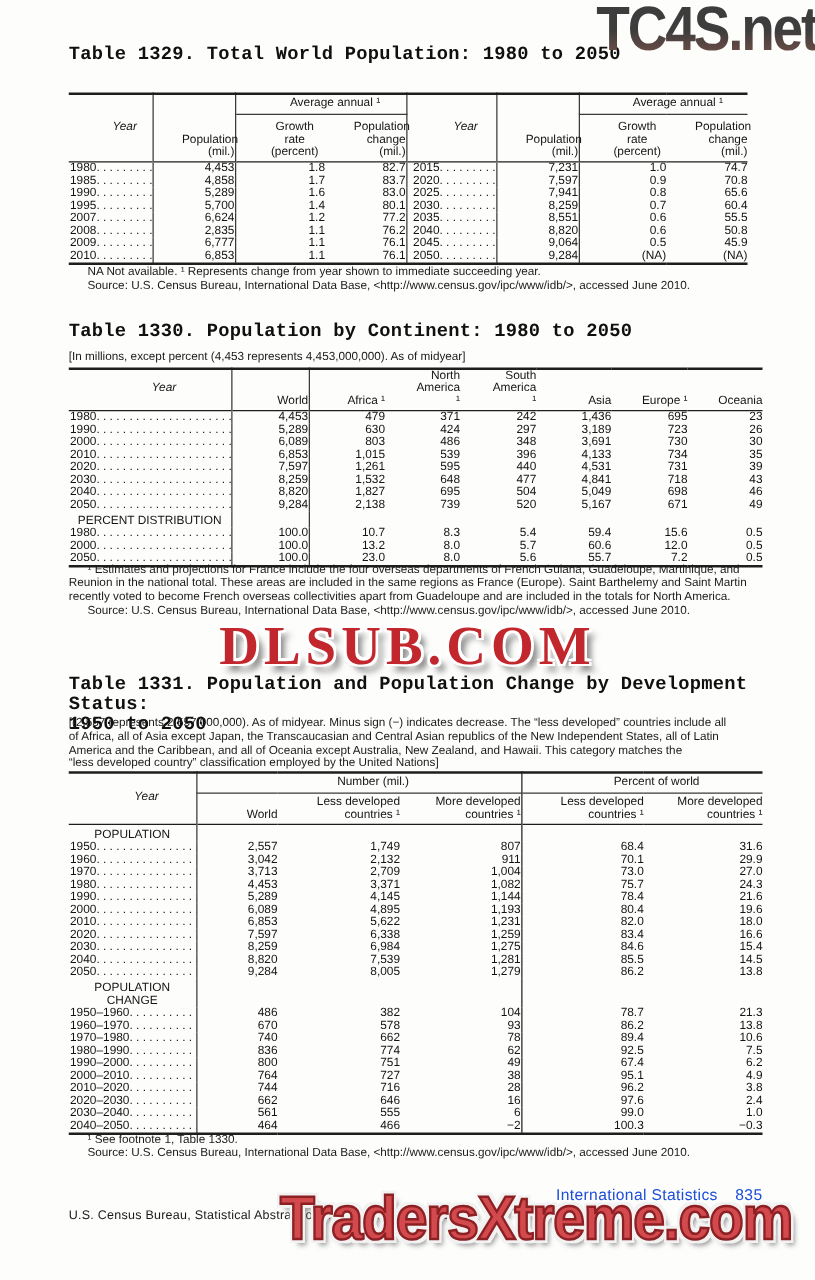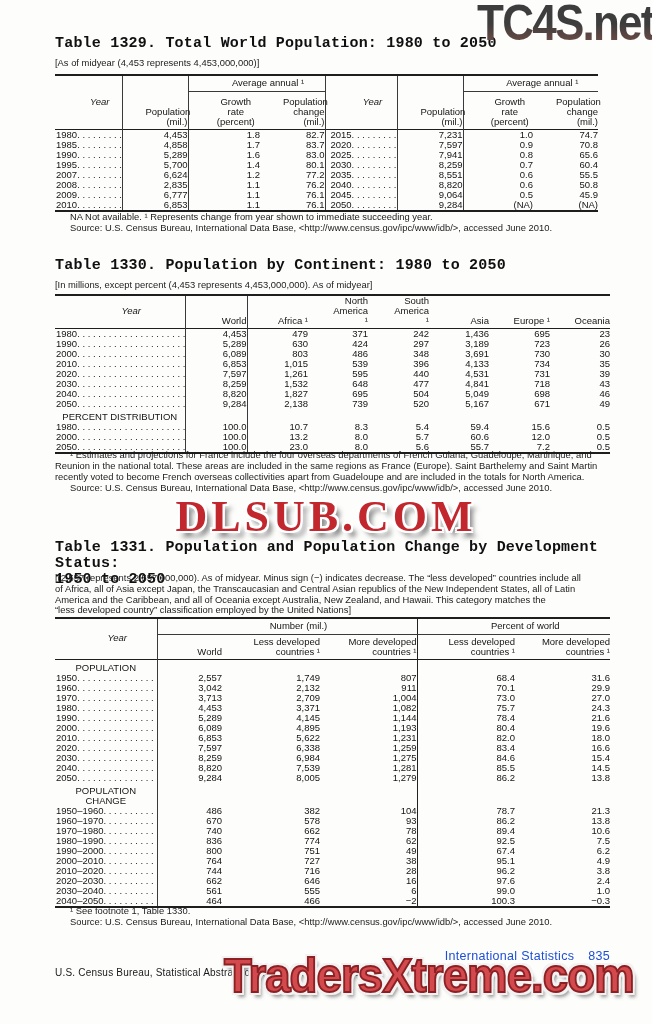--- a/index.html
+++ b/index.html
@@ -58,21 +58,20 @@
                            4px 5px 4px rgba(120,120,120,0.8); }
 </style>
 </head>
 <body>
 
 <div class="page">
 
   <div class="wm-top">TC4S.net</div>
 
   <div class="ttitle" style="top:36px;">Table 1329. Total World Population: 1980 to 2050</div>
-  <div class="bracket" style="top:58px;">[As of midyear (4,453 represents 4,453,000,000)]</div>
 
   <table class="dtable" style="top:74px; left:55px; width:543px;">
     <colgroup>
       <col style="width:67px">
         <col style="width:66px">
         <col style="width:72px">
         <col style="width:65px">
       <col style="width:72px">
         <col style="width:66px">
         <col style="width:70px">

